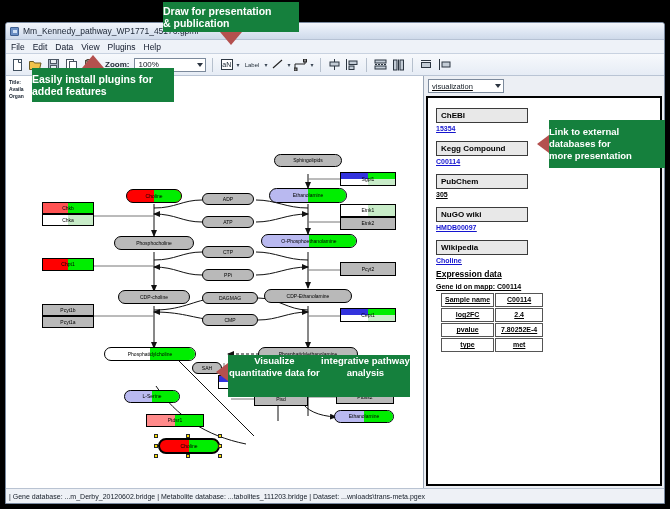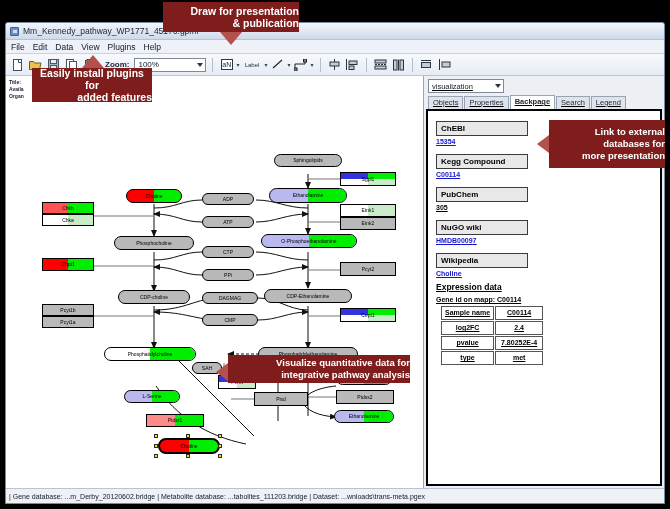--- a/index.html
+++ b/index.html
@@ -146,23 +146,23 @@
     background:#fff;
   }
   
   .statusbar {
     height:15px; flex:0 0 15px; background:#eef1f6;
     border-top:1px solid #b9c3d2; display:flex; align-items:center;
     font-size:7px; color:#131b26; padding-left:3px; white-space:nowrap;
   }
   
   .callout {
-    position:absolute; background:#7f1d1d; color:#fff;
+    position:absolute; background:#15803d; color:#fff;
     font-weight:bold; text-align:center; display:flex;
-    align-items:flex-end; justify-content:center; line-height:12px;
+    align-items:flex-start; justify-content:center; line-height:12px;
     z-index:50;
   }
   .arrow-dn, .arrow-up, .arrow-lt, .arrow-rt {
     position:absolute; z-index:49;
   }
   .arrow-dn {
     width:0;height:0;border-left:11px solid transparent;border-right:11px solid transparent;
     border-top:13px solid #b4504e;
   }
   .arrow-up {
@@ -532,27 +532,20 @@
     </div>
 
     <div class="rightpanel">
       <div class="viscombo-row">
         <div class="viscombo">
           <span>visualization</span>
           <span class="arr"></span>
         </div>
       </div>
 
-      <div class="tabs">
-        <div class="tab">Objects</div>
-        <div class="tab">Properties</div>
-        <div class="tab active">Backpage</div>
-        <div class="tab">Search</div>
-        <div class="tab">Legend</div>
-      </div>
 
       <div class="panelbody">
         <div class="dbitem">
           <div class="dbhead">ChEBI</div>
           <a class="dblink" href="#">15354</a>
         </div>
         <div class="dbitem">
           <div class="dbhead">Kegg Compound</div>
           <a class="dblink" href="#">C00114</a>
         </div>
@@ -599,33 +592,33 @@
     <span>| Gene database: ...m_Derby_20120602.bridge | Metabolite database: ...tabolites_111203.bridge | Dataset: ...wnloads\trans-meta.pgex</span>
   </div>
 </div>
 
 <div class="callout" style="left:163px;top:2px;width:136px;height:30px;font-size:10.5px;flex-direction:column">
   <span>Draw for presentation</span>
   <span>&amp; publication</span>
 </div>
 <div class="arrow-dn" style="left:220px;top:32px"></div>
 
-<div class="callout" style="left:32px;top:68px;width:120px;height:34px;font-size:10.5px;flex-direction:column">
+<div class="callout" style="left:32px;top:68px;width:142px;height:34px;font-size:10.5px;flex-direction:column">
   <span>Easily install plugins for</span>
   <span>added features</span>
 </div>
 <div class="arrow-up" style="left:82px;top:55px"></div>
 <div class="stem" style="left:89px;top:62px;width:8px;height:10px"></div>
 
 <div class="callout" style="left:549px;top:120px;width:116px;height:48px;font-size:9.5px;flex-direction:column">
   <span>Link  to external</span>
   <span>databases  for</span>
   <span>more presentation</span>
 </div>
 <div class="arrow-lt" style="left:537px;top:135px"></div>
 <div class="stem" style="left:546px;top:138px;width:6px;height:12px"></div>
 
-<div class="callout" style="left:228px;top:355px;width:182px;height:28px;font-size:9.5px;flex-direction:column">
+<div class="callout" style="left:228px;top:355px;width:182px;height:42px;font-size:9.5px;flex-direction:row">
   <span>Visualize quantitative data  for</span>
   <span>integrative pathway analysis</span>
 </div>
 <div class="arrow-lt" style="left:216px;top:363px"></div>
 <div class="stem" style="left:225px;top:366px;width:6px;height:12px"></div>
 
 </body></html>

